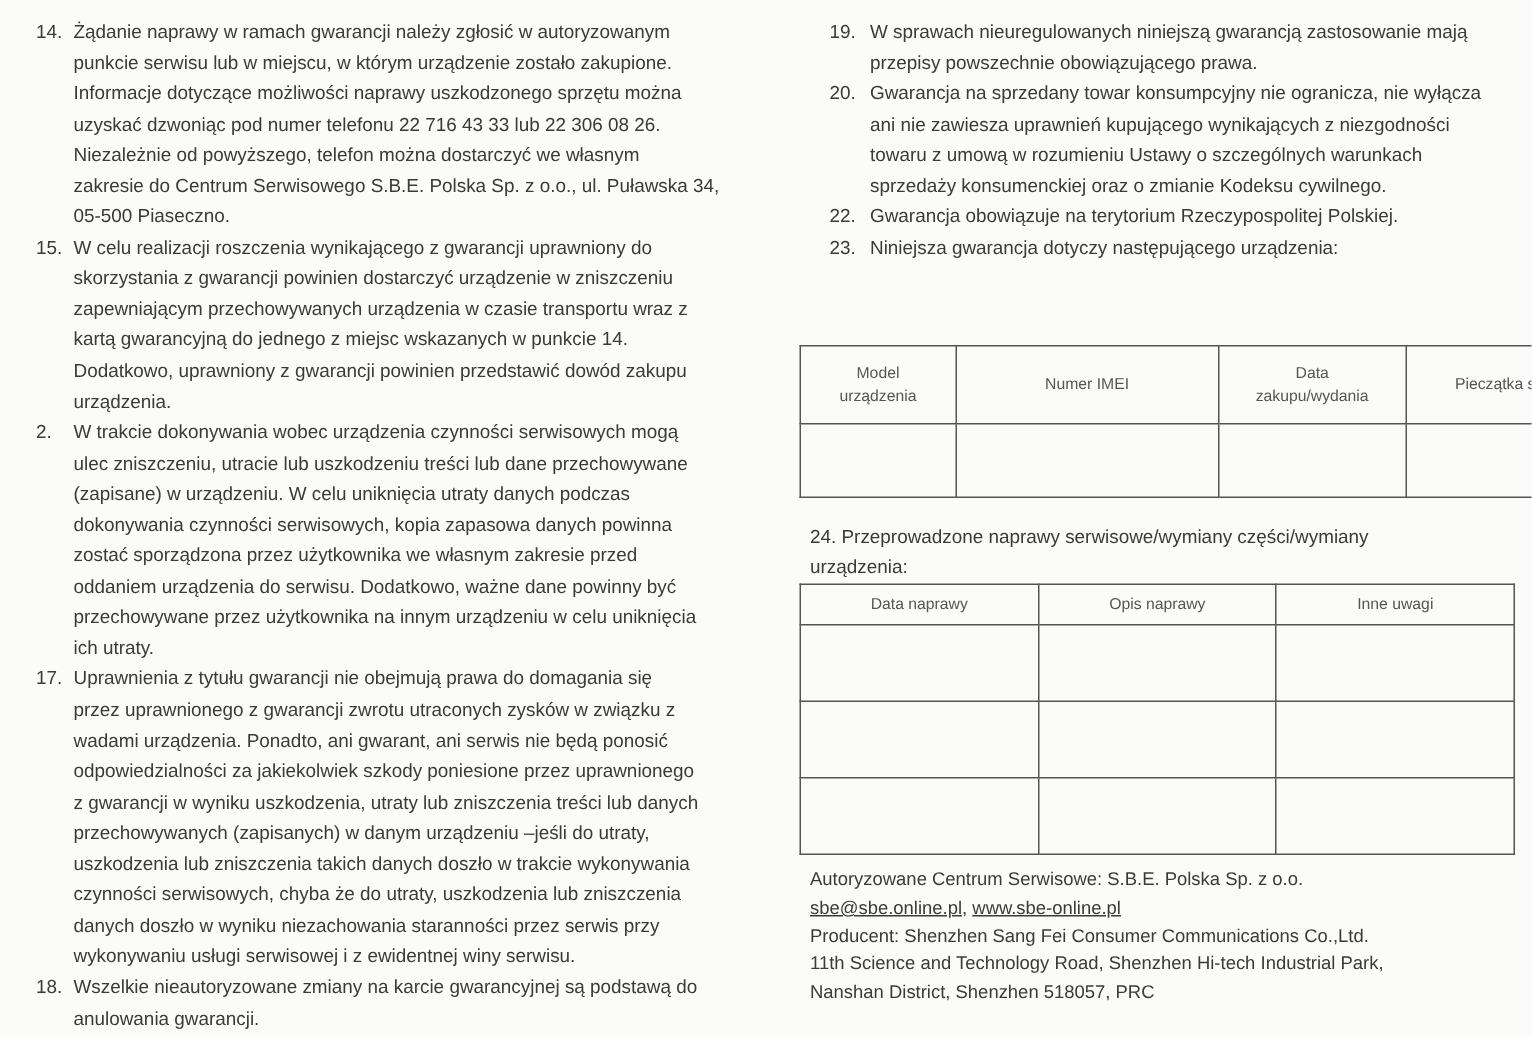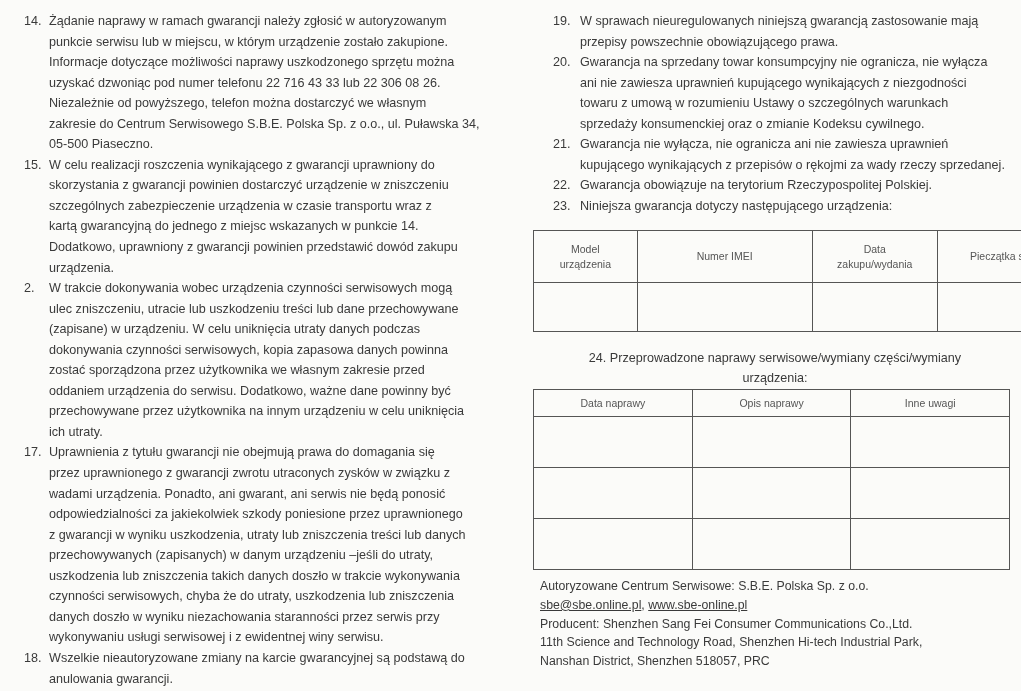--- a/index.html
+++ b/index.html
@@ -20,21 +20,21 @@
   .col-left ol.items li .num { position:absolute; left:11px; top:0; }
   .col-right ol.items { padding-top:11px; }
   .col-right ol.items li { padding-left:47px; padding-right:4px; }
   .col-right ol.items li .num { position:absolute; left:20px; top:0; }
   .line { display:block; white-space:nowrap; }
   table { border-collapse:collapse; position:absolute; }
   td, th { border:1.5px solid #555; font-weight:normal; font-size:10.5px; color:#555; text-align:center; vertical-align:middle; line-height:15px; padding:0; }
   .device-table { left:13px; top:230px; width:574px; }
   .device-table th { height:51px; }
   .device-table td { height:48px; }
-  .repairs-caption { position:absolute; left:20px; top:348px; font-size:12.6px; line-height:20px; width:470px;text-align:center; }
+  .repairs-caption { position:absolute; left:20px; top:348px; font-size:12.6px; line-height:20px; width:470px; }
   .repairs-table { left:13px; top:389px; width:477px; }
   .repairs-table th { height:26px; }
   .repairs-table td { height:50px; }
   .footer { position:absolute; left:20px; top:577px; font-size:12.3px; line-height:18.8px; color:#3a3a3a; }
   .footer a { color:#3a3a3a; text-decoration:underline; }
 </style>
 </head>
 <body>
 
 <div class="col col-left">
@@ -46,21 +46,21 @@
         <span class="line">Informacje dotyczące możliwości naprawy uszkodzonego sprzętu można</span>
         <span class="line">uzyskać dzwoniąc pod numer telefonu 22 716 43 33 lub 22 306 08 26.</span>
         <span class="line">Niezależnie od powyższego, telefon można dostarczyć we własnym</span>
         <span class="line">zakresie do Centrum Serwisowego S.B.E. Polska Sp. z o.o., ul. Puławska 34,</span>
         <span class="line">05-500 Piaseczno.</span>
       </li>
       <li>
         <span class="num">15.</span>
         <span class="line">W celu realizacji roszczenia wynikającego z gwarancji uprawniony do</span>
         <span class="line">skorzystania z gwarancji powinien dostarczyć urządzenie w zniszczeniu</span>
-        <span class="line">szczególnych zabezpieczenie urządzenia w czasie transportu wraz z</span>
+        <span class="line">zapewniającym przechowywanych urządzenia w czasie transportu wraz z</span>
         <span class="line">kartą gwarancyjną do jednego z miejsc wskazanych w punkcie 14.</span>
         <span class="line">Dodatkowo, uprawniony z gwarancji powinien przedstawić dowód zakupu</span>
         <span class="line">urządzenia.</span>
       </li>
       <li>
         <span class="num">2.</span>
         <span class="line">W trakcie dokonywania wobec urządzenia czynności serwisowych mogą</span>
         <span class="line">ulec zniszczeniu, utracie lub uszkodzeniu treści lub dane przechowywane</span>
         <span class="line">(zapisane) w urządzeniu. W celu uniknięcia utraty danych podczas</span>
         <span class="line">dokonywania czynności serwisowych, kopia zapasowa danych powinna</span>
@@ -96,25 +96,20 @@
         <span class="num">19.</span>
         <span class="line">W sprawach nieuregulowanych niniejszą gwarancją zastosowanie mają</span>
         <span class="line">przepisy powszechnie obowiązującego prawa.</span>
       </li>
       <li>
         <span class="num">20.</span>
         <span class="line">Gwarancja na sprzedany towar konsumpcyjny nie ogranicza, nie wyłącza</span>
         <span class="line">ani nie zawiesza uprawnień kupującego wynikających z niezgodności</span>
         <span class="line">towaru z umową w rozumieniu Ustawy o szczególnych warunkach</span>
         <span class="line">sprzedaży konsumenckiej oraz o zmianie Kodeksu cywilnego.</span>
-      </li>
-      <li>
-        <span class="num">21.</span>
-        <span class="line">Gwarancja nie wyłącza, nie ogranicza ani nie zawiesza  uprawnień</span>
-        <span class="line">kupującego wynikających z przepisów o rękojmi za wady rzeczy sprzedanej.</span>
       </li>
       <li>
         <span class="num">22.</span>
         <span class="line">Gwarancja obowiązuje na terytorium Rzeczypospolitej Polskiej.</span>
       </li>
       <li>
         <span class="num">23.</span>
         <span class="line">Niniejsza gwarancja dotyczy następującego urządzenia:</span>
       </li>
     </ol>

